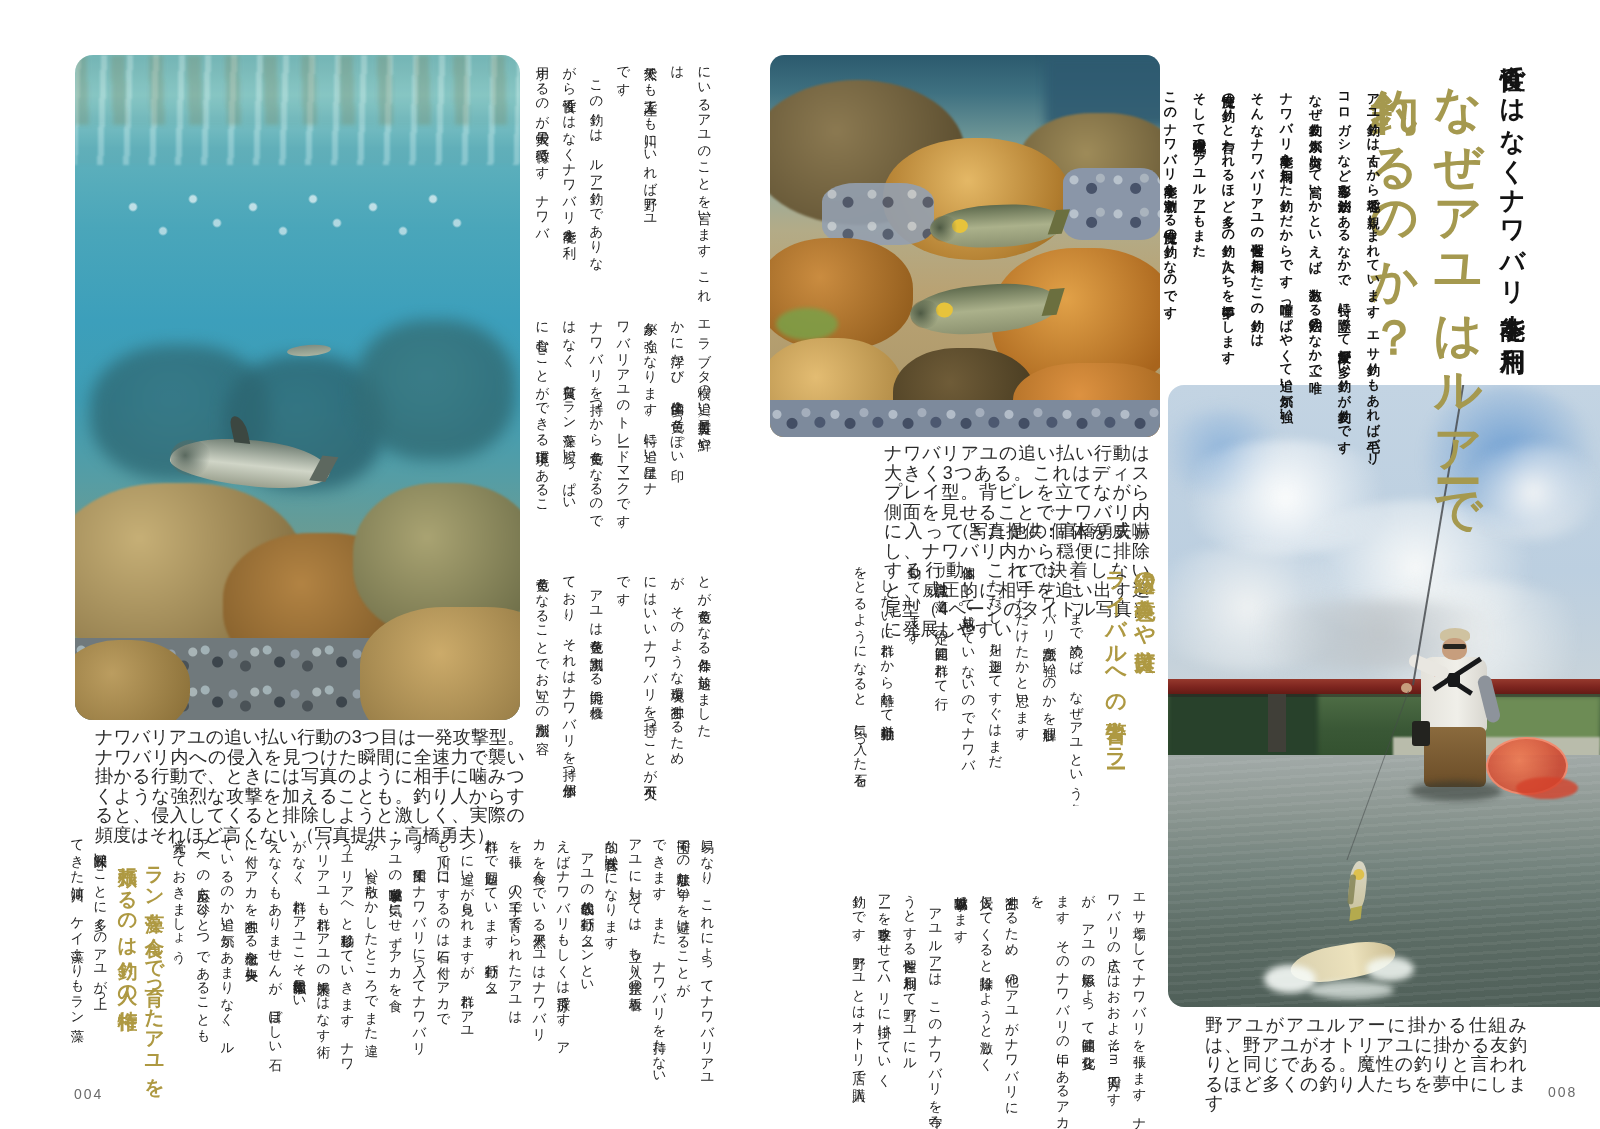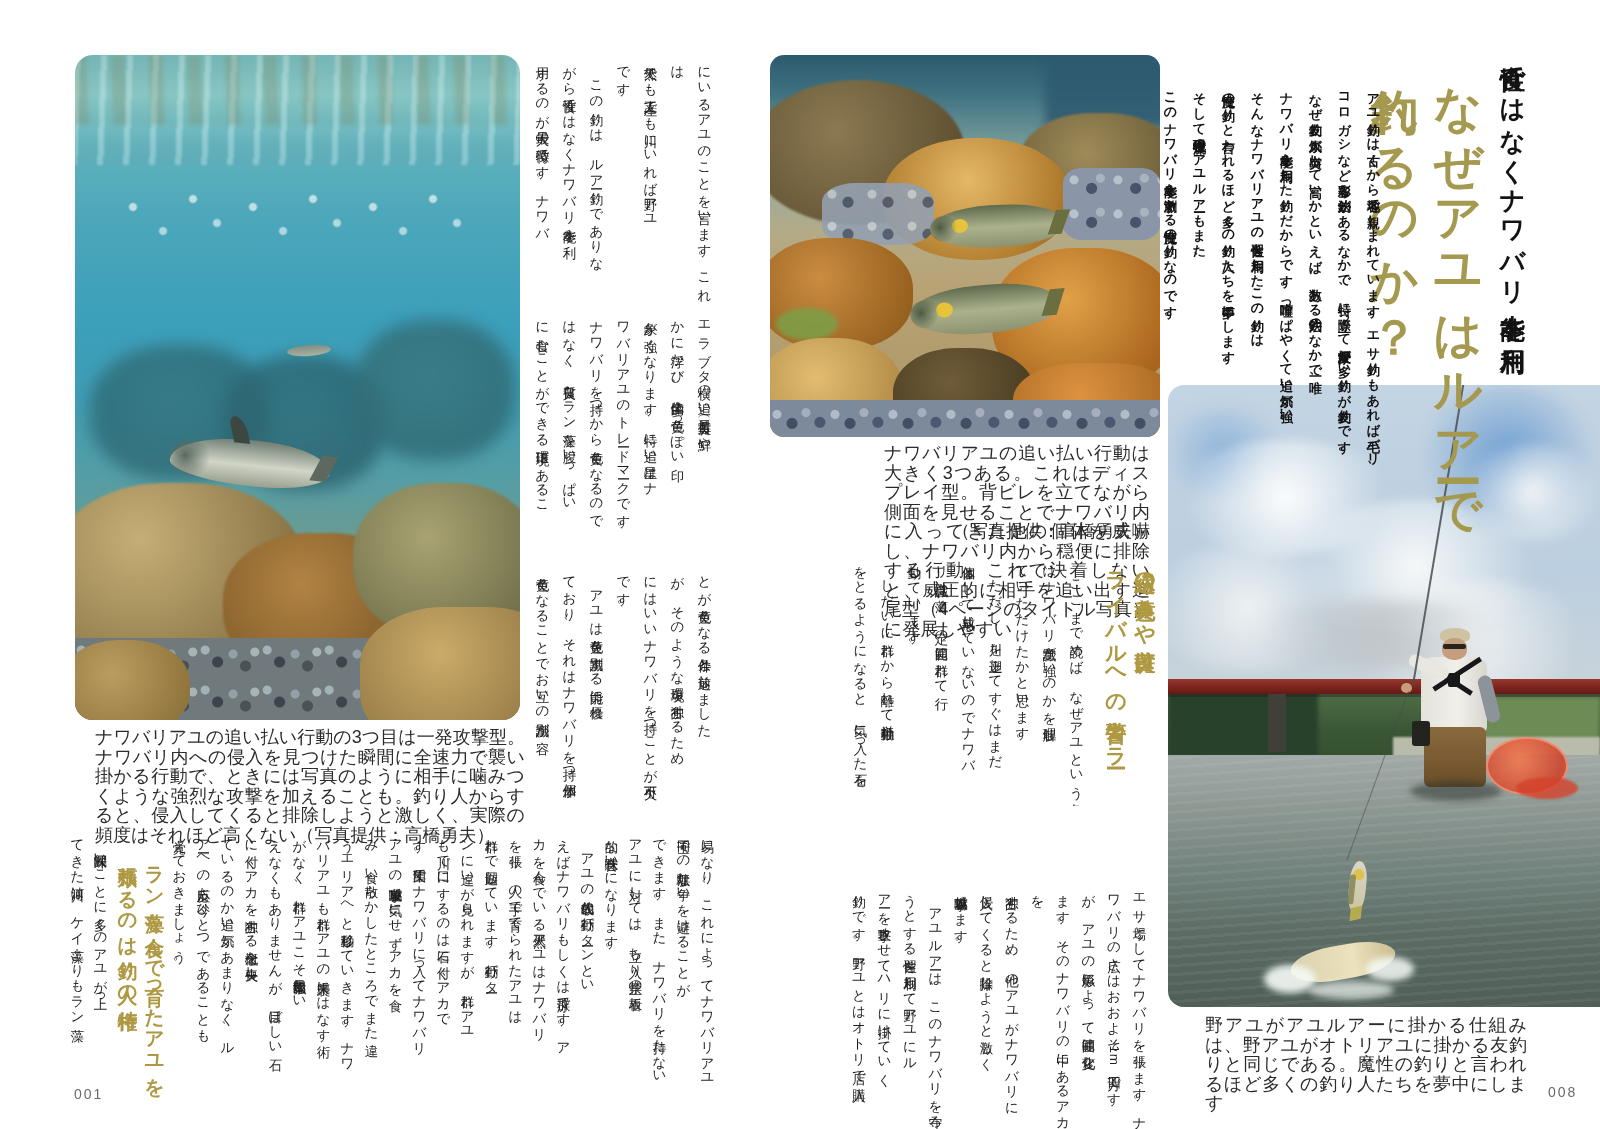--- a/index.html
+++ b/index.html
@@ -115,21 +115,21 @@
 えなくもありませんが、目ぼしい石
 に付くアカを独占する概念を喪失し
 ているのか追い気があまりなく、ル
 アーへの反応も今ひとつであることも
 覚えておきましょう。</div>
     <div class="vt gold-head" style="left:112px;top:852px;width:56px;height:272px;font-size:19.5px;line-height:27px;letter-spacing:1px;color:#ae9942;">ラン藻を食んで育ったアユを
 頬張れるのは釣り人の特権</div>
     <div class="vt body-txt" style="left:64px;top:830px;width:48px;height:258px;line-height:23px;letter-spacing:.3px;">　興味深いことに多くのアユが上っ
 てきた河川は、ケイ藻よりもラン藻</div>
 
-    <div class="pagenum" style="left:74px;top:1086px;">001</div>
+    <div class="pagenum" style="left:74px;top:1086px;">004</div>
   </div>
 
   <div>
 
     <div class="photo" style="left:1168px;top:385px;width:432px;height:622px;border-radius:16px 0 0 16px;">
       <div class="ph" style="inset:0;
         background:linear-gradient(180deg,#c3d4e3 0%,#bccfe0 30%,#c8d3da 48%,#cdd5d8 60%);"></div>
       <div class="ph" style="left:248px;top:0;width:184px;height:145px;border-radius:50%;
         background:radial-gradient(circle,#6f9fd2,rgba(111,159,210,0) 75%);filter:blur(5px);"></div>
       <div class="ph" style="left:-10px;top:25px;width:130px;height:85px;border-radius:50%;

